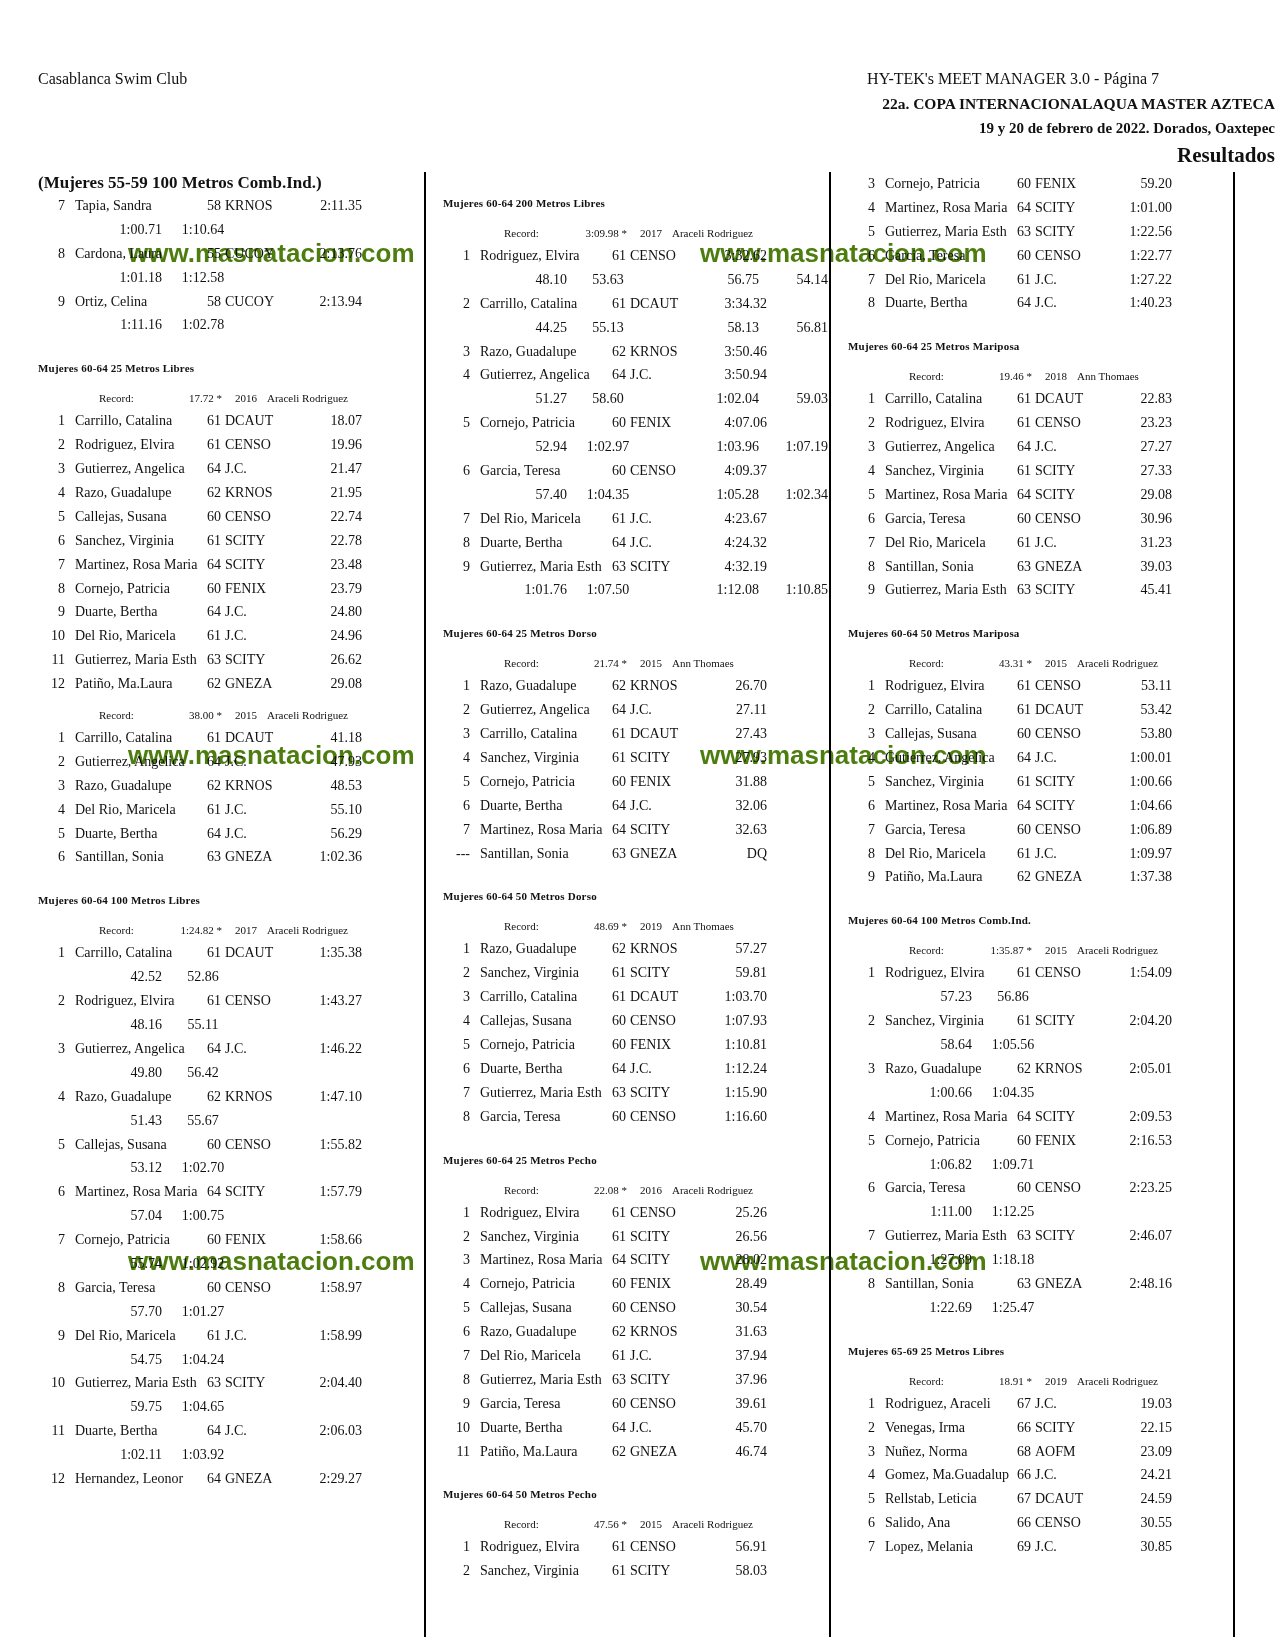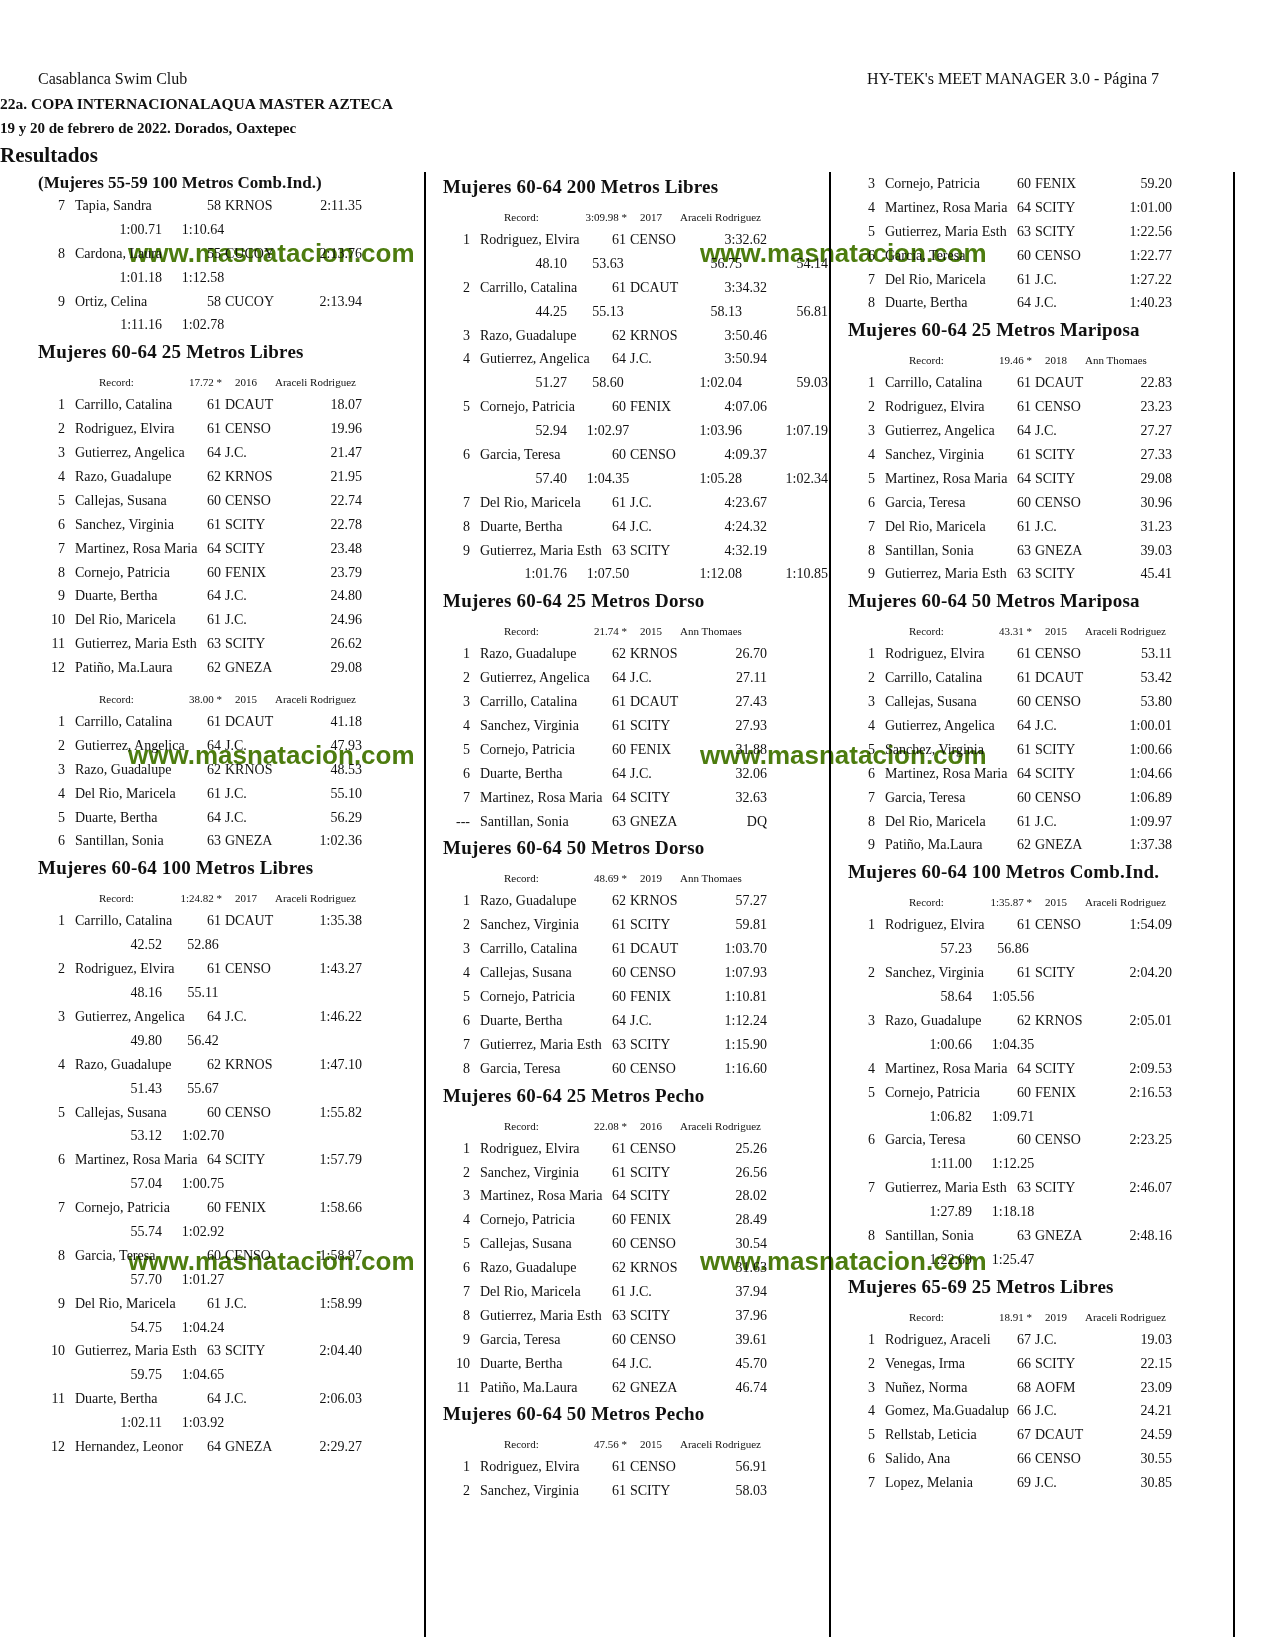--- a/index.html
+++ b/index.html
@@ -3,56 +3,56 @@
 <meta charset="utf-8">
 <style>
   html, body { margin:0; padding:0; }
   body {
     width:1275px; height:1650px; position:relative; overflow:hidden;
     background:#ffffff; color:#111111;
     font-family:"Liberation Serif", serif;
   }
   .club { position:absolute; left:38px; top:69px; font-size:16px; line-height:20px; white-space:nowrap; }
   .software { position:absolute; right:116px; top:69px; font-size:16px; line-height:20px; white-space:nowrap; }
-  .title { position:absolute; left:0; width:1275px; text-align:left; font-weight:bold; white-space:nowrap;font-family:Liberation Serif, serif; }
+  .title { position:absolute; left:0; width:1275px; text-align:right; font-weight:bold; white-space:nowrap;font-family:Liberation Serif, serif; }
   .title.t1 { top:94px; font-size:15.5px; line-height:20px; }
   .title.t2 { top:118px; font-size:15px; line-height:20px; }
   .title.t3 { top:142px; font-size:21px; line-height:26px; }
 
   .wm {
     position:absolute; z-index:0; white-space:nowrap;
     font-family:"Liberation Sans", sans-serif; font-weight:bold;
     font-size:26px; line-height:30px; color:#4d7c0f;
   }
   .divider { position:absolute; top:172px; height:1465px; width:2px; background:#000; z-index:2; }
 
   .col { position:absolute; top:172px; width:392px; z-index:1; }
   .col0 { left:38px; }
   .col1 { left:443px; }
   .col2 { left:848px; }
 
-  .heading { height:22px; line-height:22px; margin-top:4px; font-weight:bold; font-size:19px; white-space:nowrap; letter-spacing:0.2px; }
+  .heading { height:22px; line-height:22px; margin-top:20px; font-weight:bold; font-size:11px; white-space:nowrap; letter-spacing:0.2px; }
   .heading.cont { margin-top:0; font-size:17px; letter-spacing:0; }
 
   .record { position:relative; height:22px; line-height:22px; font-weight:normal; font-size:11px; white-space:nowrap;margin-top:8px; }
   .record .lbl { position:absolute; left:61px; }
   .record .rt  { position:absolute; left:84px; width:100px; text-align:right; }
   .record .yr  { position:absolute; left:197px; }
-  .record .hd  { position:absolute; left:237px; }
+  .record .hd  { position:absolute; left:229px; }
 
   .row { position:relative; height:23.9px; line-height:23.9px; font-size:14px; white-space:nowrap; }
   .row .pl { position:absolute; left:0; width:27px; text-align:right; }
   .row .nm { position:absolute; left:37px; width:131px; overflow:hidden; }
   .row .tm { position:absolute; left:169px; }
   .row .tm .team { padding-left:4px; }
   .row .ft { position:absolute; left:224px; width:100px; text-align:right; }
   .row .s  { position:absolute; width:90px; text-align:right; }
   .row .s0 { left:34px; }
   .row .s1 { left:120px;text-align:center; }
-  .row .s2 { left:209px; }
+  .row .s2 { left:226px; }
   .row .s3 { left:295px; }
 </style>
 </head>
 <body>
 
 <div class="club">Casablanca Swim Club</div>
 <div class="software">HY-TEK's MEET MANAGER 3.0 - Página 7</div>
 <div class="title t1">22a. COPA INTERNACIONALAQUA MASTER AZTECA</div>
 <div class="title t2">19 y 20 de febrero de 2022. Dorados, Oaxtepec</div>
 <div class="title t3">Resultados</div>

